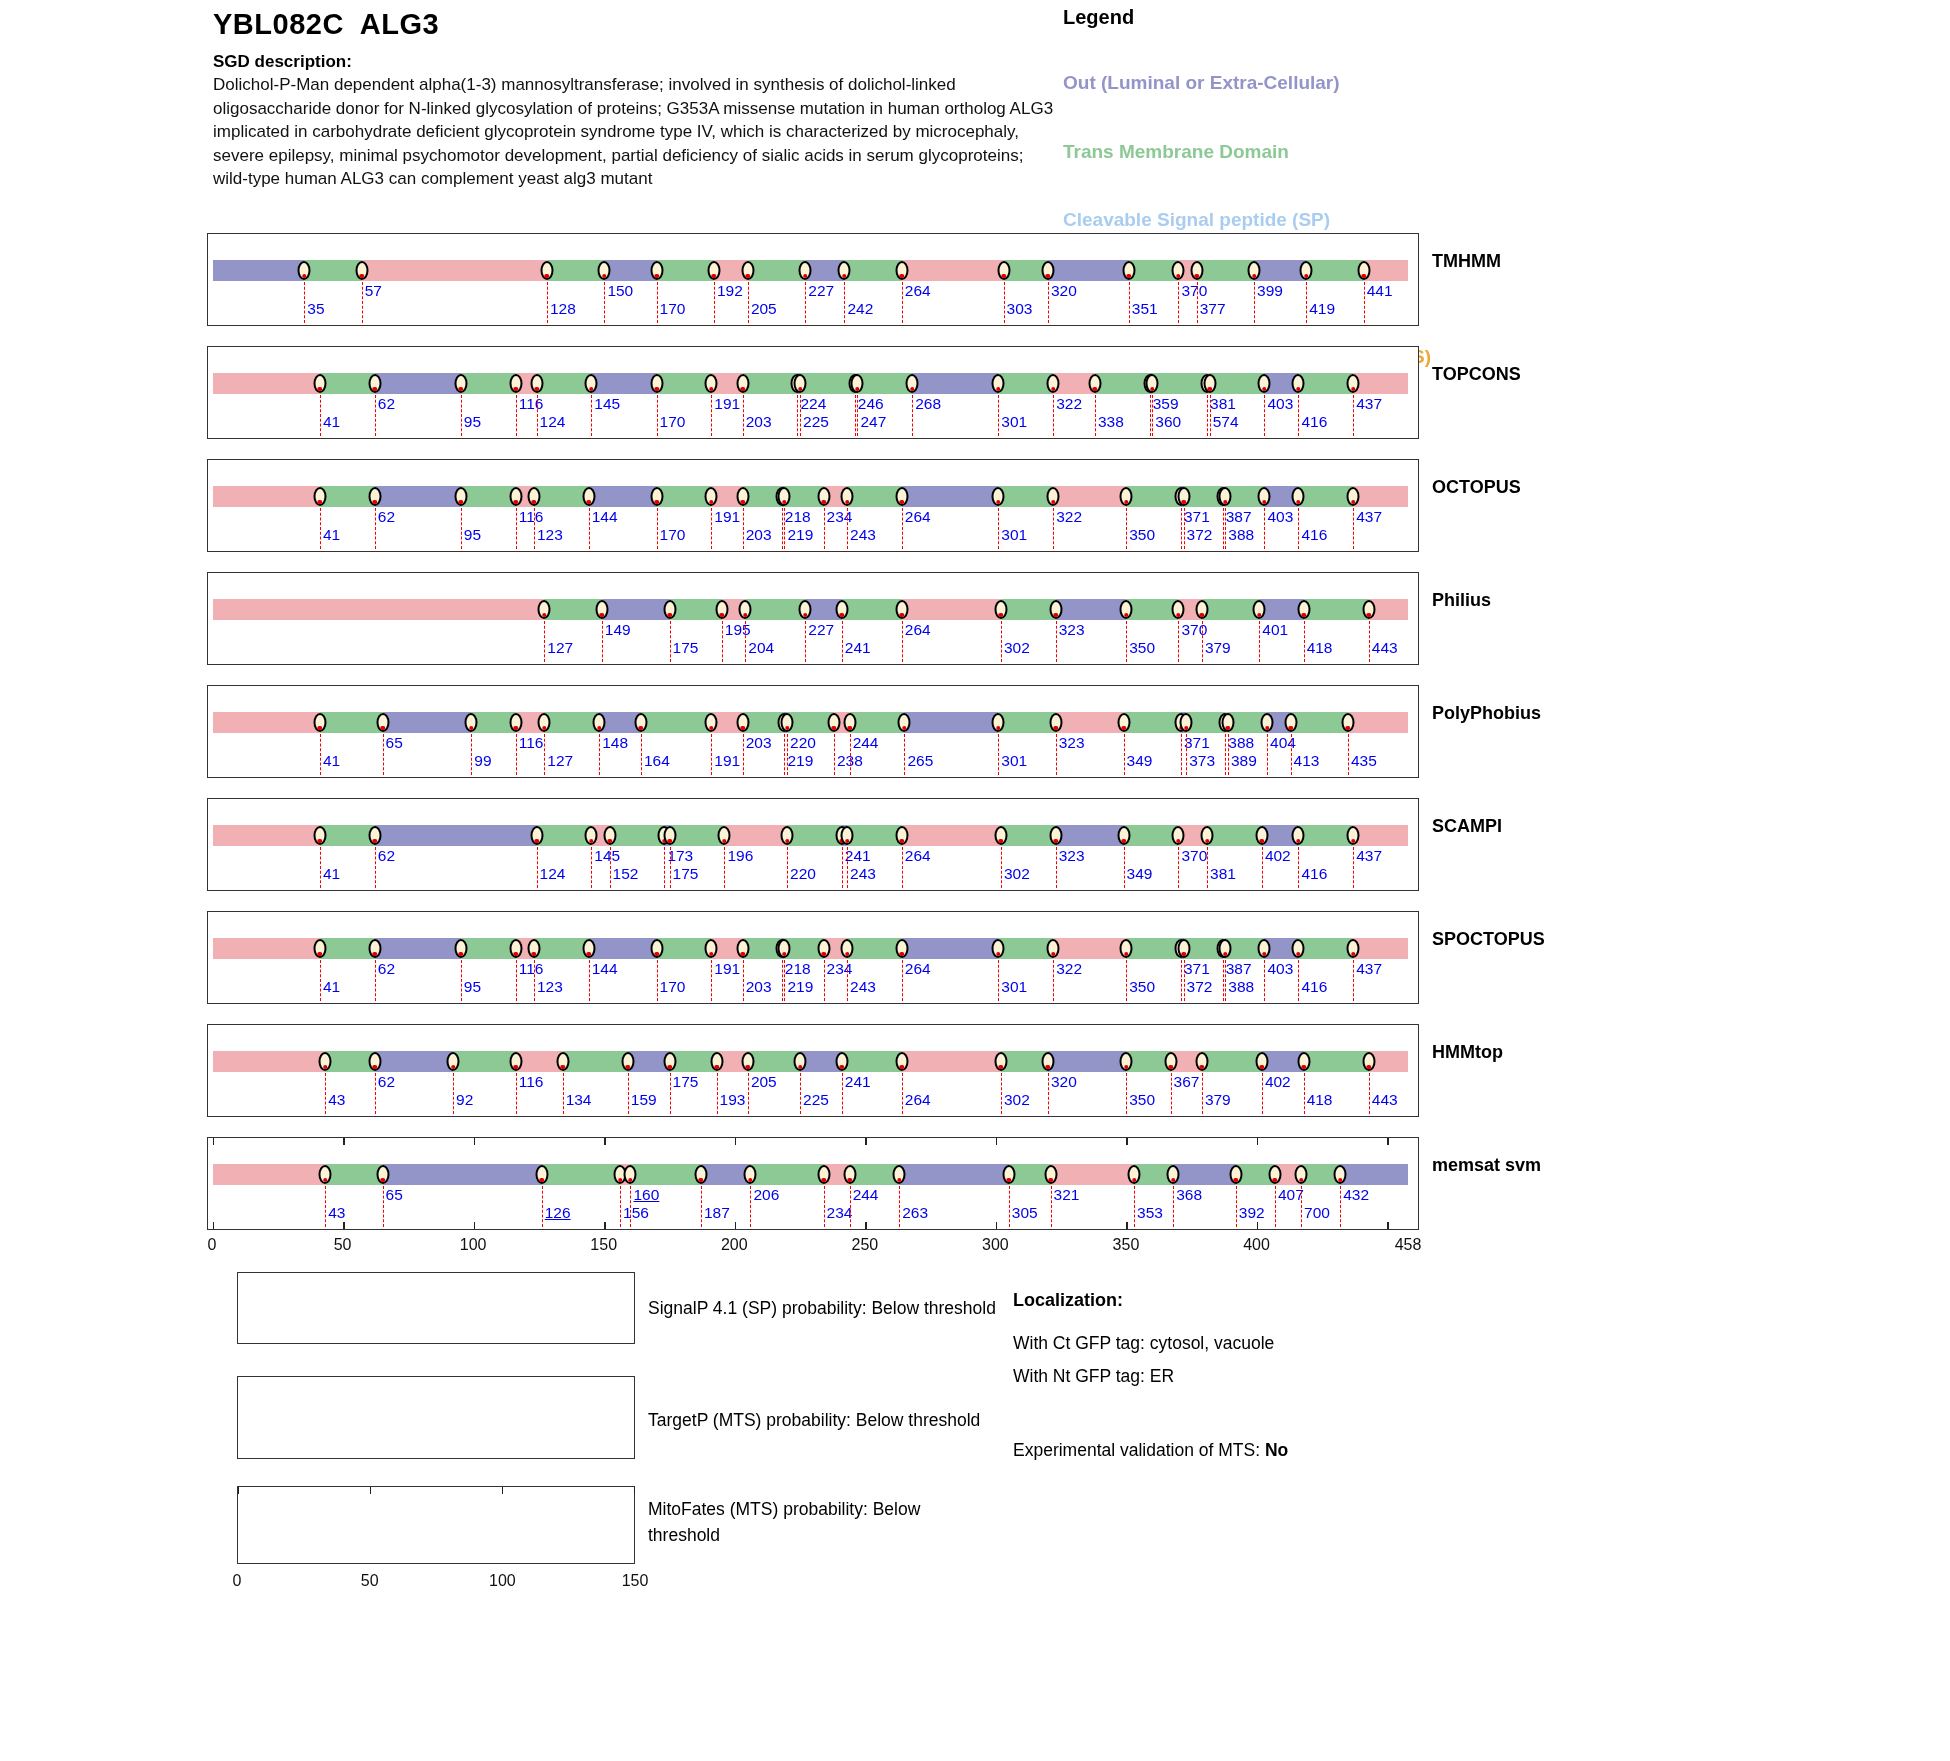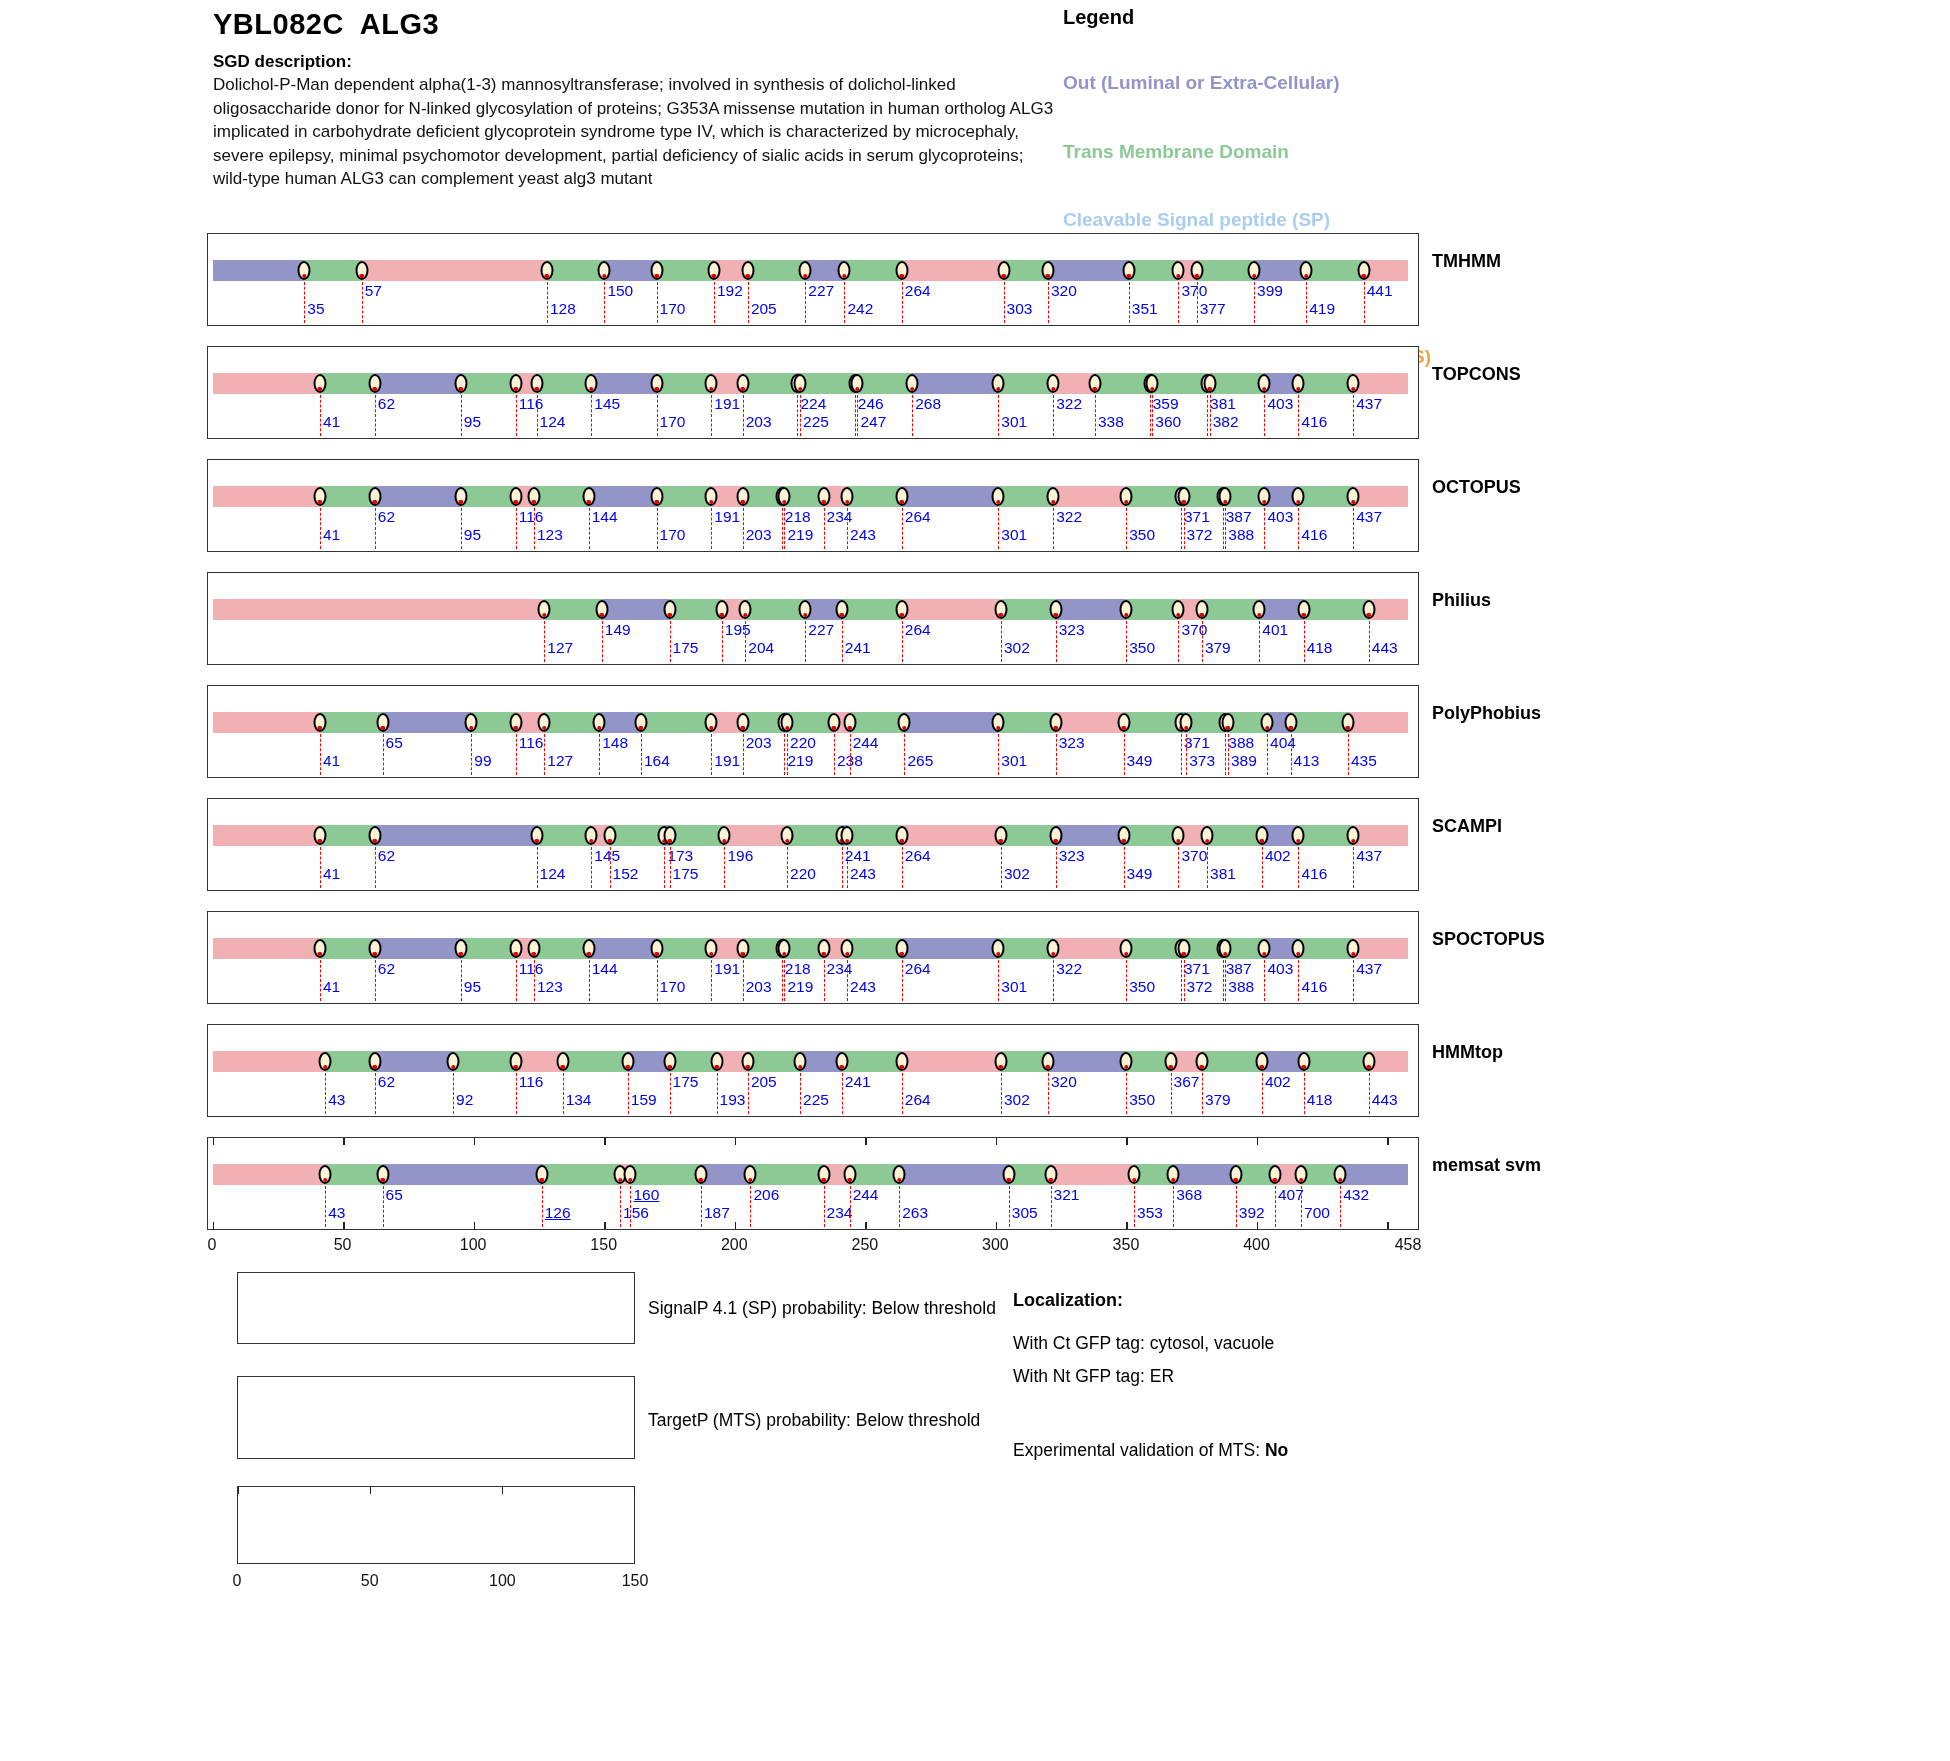--- a/index.html
+++ b/index.html
@@ -308,21 +308,21 @@
           <span class="num L" style="left: calc(78.6026% + 3px);">360</span>
           <div class="dash" style="left: 83.1878%;"></div>
           <div class="circle" style="left: 83.1878%;">
             <i></i>
           </div>
           <span class="num U" style="left: calc(83.1878% + 3px);">381</span>
           <div class="dash" style="left: 83.4061%;"></div>
           <div class="circle" style="left: 83.4061%;">
             <i></i>
           </div>
-          <span class="num L" style="left: calc(83.4061% + 3px);">382</span>
+          <span class="num L" style="left: calc(83.4061% + 3px);">574</span>
           <div class="dash" style="left: 87.9913%;"></div>
           <div class="circle" style="left: 87.9913%;">
             <i></i>
           </div>
           <span class="num U" style="left: calc(87.9913% + 3px);">403</span>
           <div class="dash" style="left: 90.8297%;"></div>
           <div class="circle" style="left: 90.8297%;">
             <i></i>
           </div>
           <span class="num L" style="left: calc(90.8297% + 3px);">416</span>
@@ -1305,20 +1305,21 @@
   <div id="targetp-box" class="pbox"></div>
   <div id="mitofates-box" class="pbox">
       <div class="tick" style="left: 0%; top: 0px; height: 7px;"></div>
       <div class="tick" style="left: 33.3333%; top: 0px; height: 7px;"></div>
       <div class="tick" style="left: 66.6667%; top: 0px; height: 7px;"></div>
       <div class="tick" style="left: 100%; top: 0px; height: 7px;"></div>
     </div>
 
   <div id="signalp-label" class="plabel">SignalP 4.1 (SP) probability: Below threshold</div>
   <div id="targetp-label" class="plabel">TargetP (MTS) probability: Below threshold</div>
+  <div id="mitofates-label" class="plabel">MitoFates (MTS) probability: Below threshold</div>
   <div id="mito-axis">
       <span class="axis-num" style="left: 0%;">0</span>
       <span class="axis-num" style="left: 33.3333%;">50</span>
       <span class="axis-num" style="left: 66.6667%;">100</span>
       <span class="axis-num" style="left: 100%;">150</span>
     </div>
 
   <div id="loc-heading" class="loc">Localization:</div>
   <div id="loc-line1" class="loc">With Ct GFP tag: cytosol, vacuole</div>
   <div id="loc-line2" class="loc">With Nt GFP tag: ER</div>

